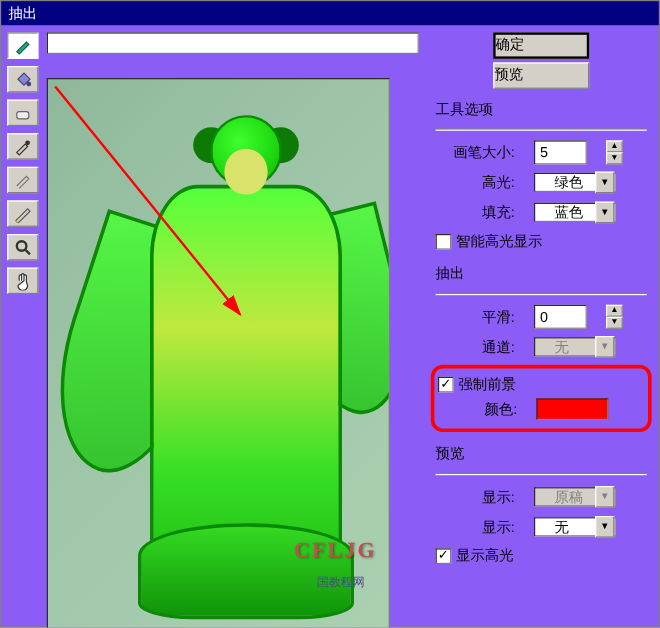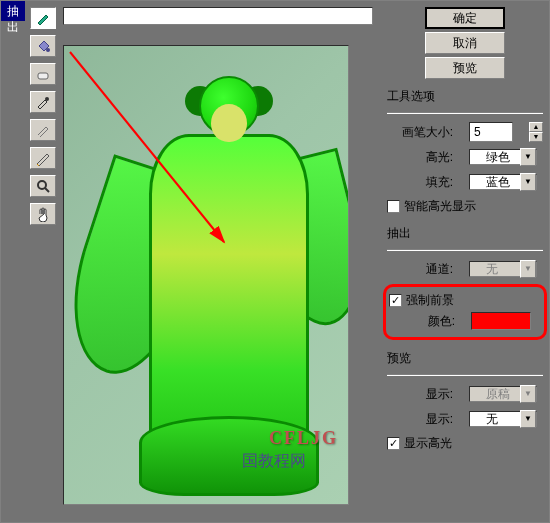--- a/index.html
+++ b/index.html
@@ -9,23 +9,24 @@
     font-size: 12px;
     background: #d4d0c8;
     color: #000;
     width: 550px;
     height: 523px;
     overflow: hidden;
   }
   .dialog {
     width: 550px;
     height: 523px;
-    background: #737373;
+    background: #8b5cf6;
     border: 1px solid #808080;
     display: flex;
+    flex-direction: column;
   }
   .titlebar {
     height: 20px;
     background: #000080;
     color: #fff;
     padding: 2px 6px;
     font-size: 12px;
     line-height: 16px;
   }
   .body {
@@ -153,22 +154,22 @@
     position: absolute;
     right: 10px; bottom: 55px;
     font-size: 18px; font-weight: bold;
     color: #c05050;
     text-shadow: 1px 1px 2px rgba(0,0,0,.4);
     letter-spacing: 2px;
     font-family: serif;
   }
   .watermark-line {
     position: absolute;
-    right: 42px; bottom: 32px;
-    font-size: 16px; color: #4a4a8a;
+    right: 20px; bottom: 32px;
+    font-size: 10px; color: #4a4a8a;
   }
   .bottom-text {
     position: absolute;
     right: 6px; bottom: 4px;
     font-size: 12px;
     color: #666;
     background: rgba(230,230,230,.85);
     padding: 2px 4px;
   }
   .right-panel {
@@ -178,24 +179,25 @@
     flex-direction: column;
     gap: 3px;
   }
   .btn {
     width: 80px;
     height: 22px;
     background: #d4d0c8;
     border: 1px solid #808080;
     border-top-color: #fff;
     border-left-color: #fff;
-    text-align: center;
+    text-align: left;
     line-height: 20px;
     cursor: pointer;
     align-self: center;
+    font-family: Liberation Mono, monospace;
   }
   .btn.default {
     border: 2px solid #000;
     line-height: 18px;
   }
   .section-label {
     margin-top: 6px;
     font-size: 12px;
   }
   .row {
@@ -358,21 +360,20 @@
           </defs>
           <line x1="6" y1="6" x2="160" y2="196" stroke="#ff0000" stroke-width="2" marker-end="url(#ah)"></line>
         </svg>
         <div class="watermark1">CFLJG</div>
         <div class="watermark-line">国教程网</div>
       </div>
     </div>
 
     <div class="right-panel">
       <div class="btn default">确定</div>
-      <div class="btn">取消</div>
       <div class="btn">预览</div>
 
       <div class="section-label">工具选项</div>
       <div class="hr"></div>
 
       <div class="row">
         <span class="lbl">画笔大小:</span>
         <span class="num-input">5</span>
         <div class="spin">
             <div>▲</div>
@@ -398,20 +399,28 @@
 
       <div class="chk">
         <div class="box"></div>
         <span>智能高光显示</span>
       </div>
 
       <div class="section-label">抽出</div>
       <div class="hr"></div>
 
 
+      <div class="row">
+        <span class="lbl">平滑:</span>
+        <span class="num-input">0</span>
+        <div class="spin">
+            <div>▲</div>
+            <div>▼</div>
+          </div>
+      </div>
 
       <div class="row">
         <span class="lbl">通道:</span>
         <div class="combo disabled">
           <span>无</span>
           <div class="arrowbtn">▼</div>
         </div>
       </div>
 
       <div class="highlight-box">

